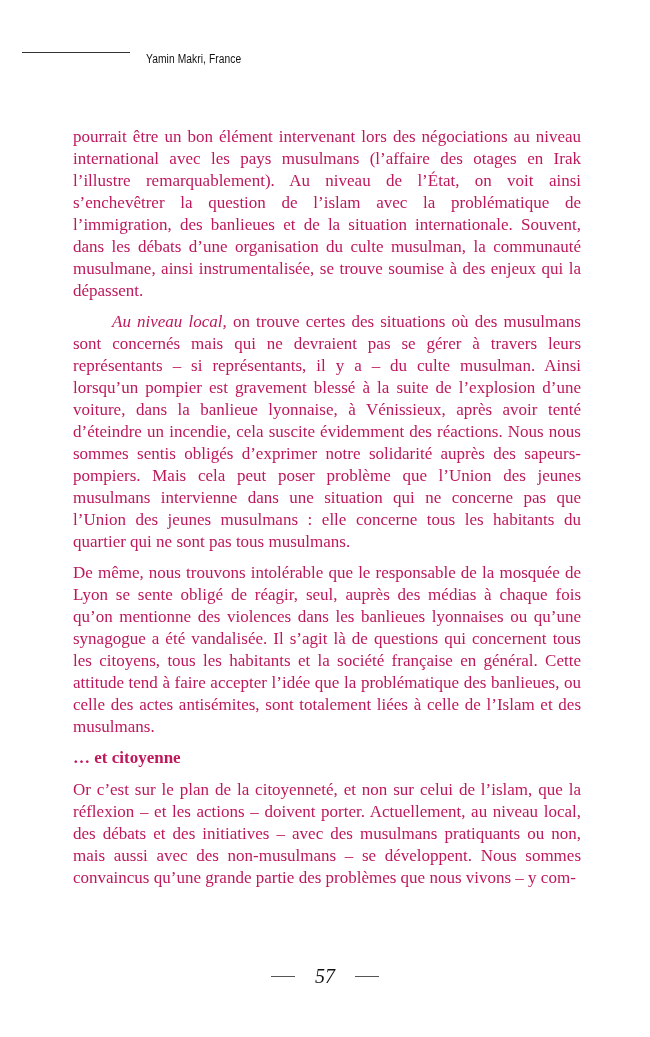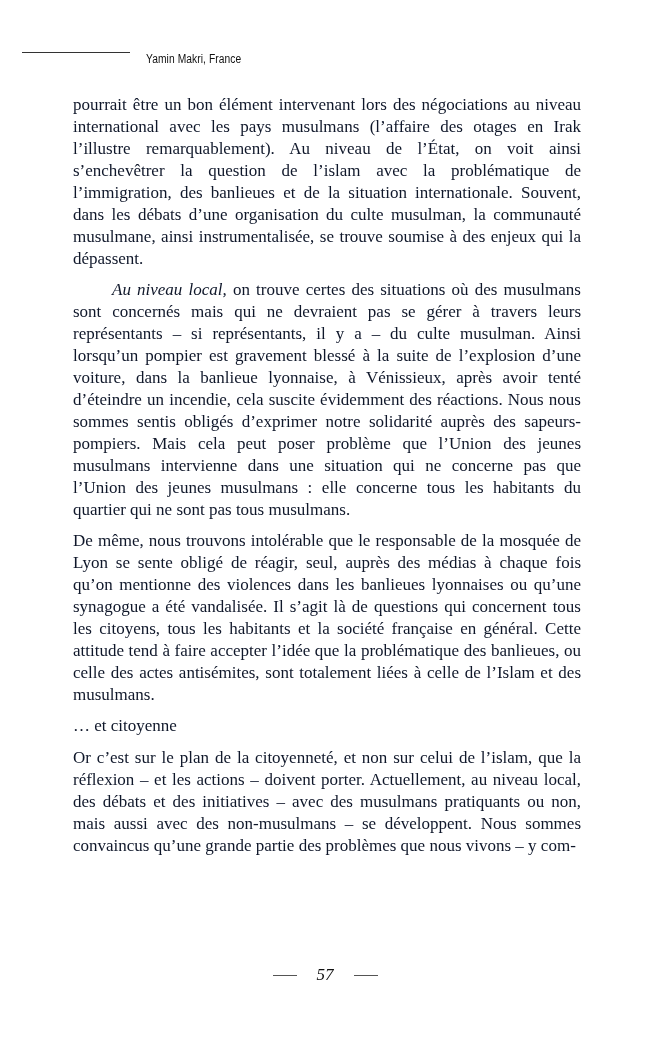--- a/index.html
+++ b/index.html
@@ -1,24 +1,24 @@
 <!DOCTYPE html>
 <html><head>
 <meta charset="utf-8">
 <style>
   html, body { margin: 0; padding: 0; background: #ffffff; }
   body { width: 650px; height: 1037px; position: relative; overflow: hidden; }
   .running-head { position: absolute; top: 52px; left: 22px; display: flex; }
   .head-rule { width: 108px; height: 1px; background: #333; margin-right: 16px; }
   .head-text { font-family: "Liberation Sans", sans-serif; font-size: 12.5px; color: #111; transform: scaleX(0.82); transform-origin: left center; letter-spacing: 0.1px; }
-  .content { position: absolute; top: 94px; left: 73px; width: 508px; font-family: "Liberation Serif", serif; font-size: 17px; line-height: 22px; color: #0f172a; }
+  .content { position: absolute; top: 126px; left: 73px; width: 508px; font-family: "Liberation Serif", serif; font-size: 17px; line-height: 22px; color: #be185d; }
   .para { margin: 0 0 9px 0; text-align: justify; }
-  .heading { font-weight: normal; margin: 0 0 10px 0; }
+  .heading { font-weight: bold; margin: 0 0 10px 0; }
   .ital { font-style: italic; margin-left: 39px; }
-  .folio { position: absolute; top: 965px; left: 0; width: 650px; display: flex; justify-content: center; align-items: center; font-family: "Liberation Serif", serif; font-style: italic; font-size: 17px; color: #111; }
+  .folio { position: absolute; top: 965px; left: 0; width: 650px; display: flex; justify-content: center; align-items: center; font-family: "Liberation Serif", serif; font-style: italic; font-size: 20px; color: #111; }
   .folio-rule { width: 24px; height: 1px; background: #555; margin: 0 20px; }
 </style>
 </head>
 <body>
 
 <div class="running-head">
   <div class="head-rule"></div>
   <div class="head-text">Yamin Makri, France</div>
 </div>
 

